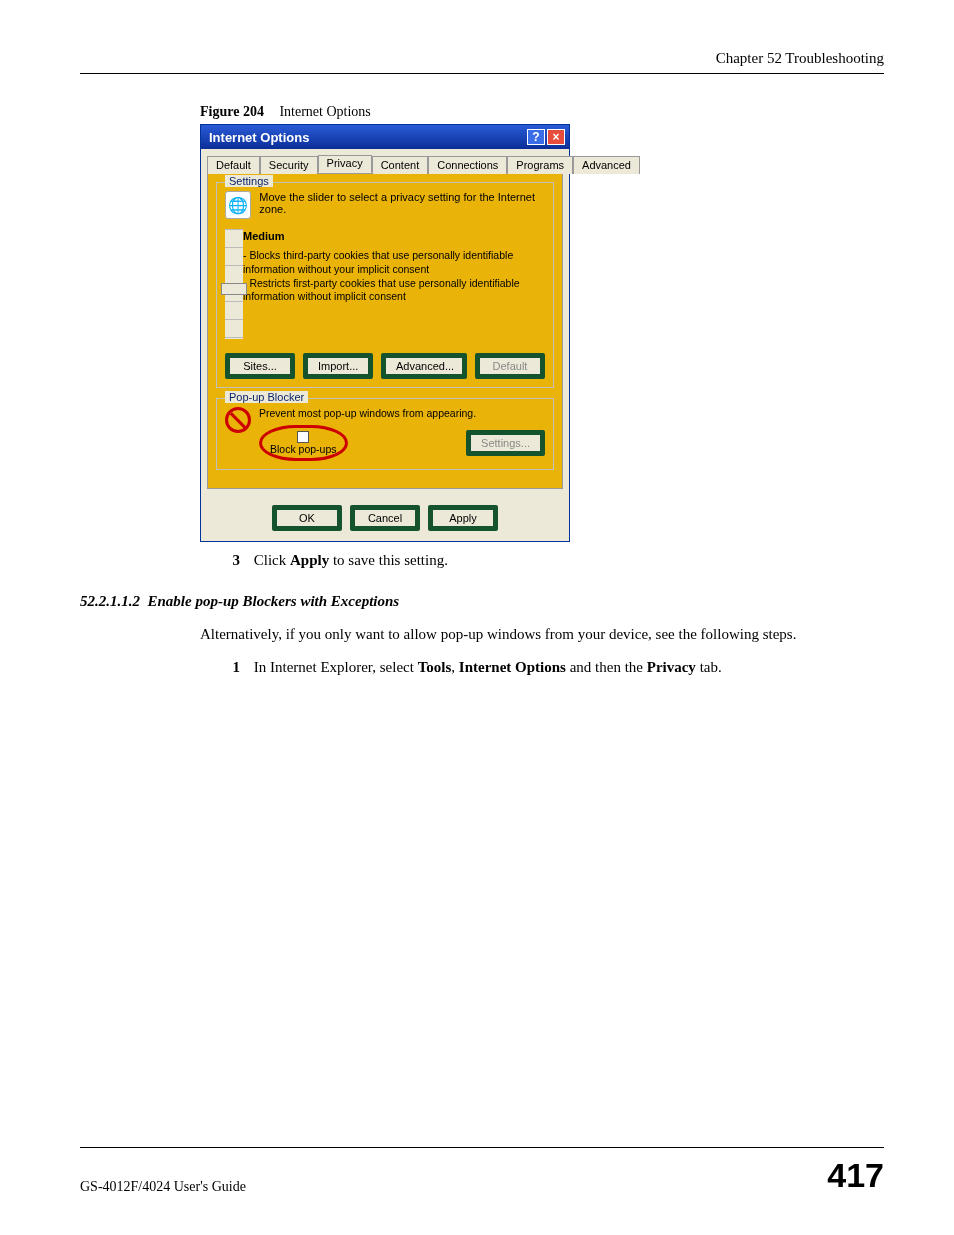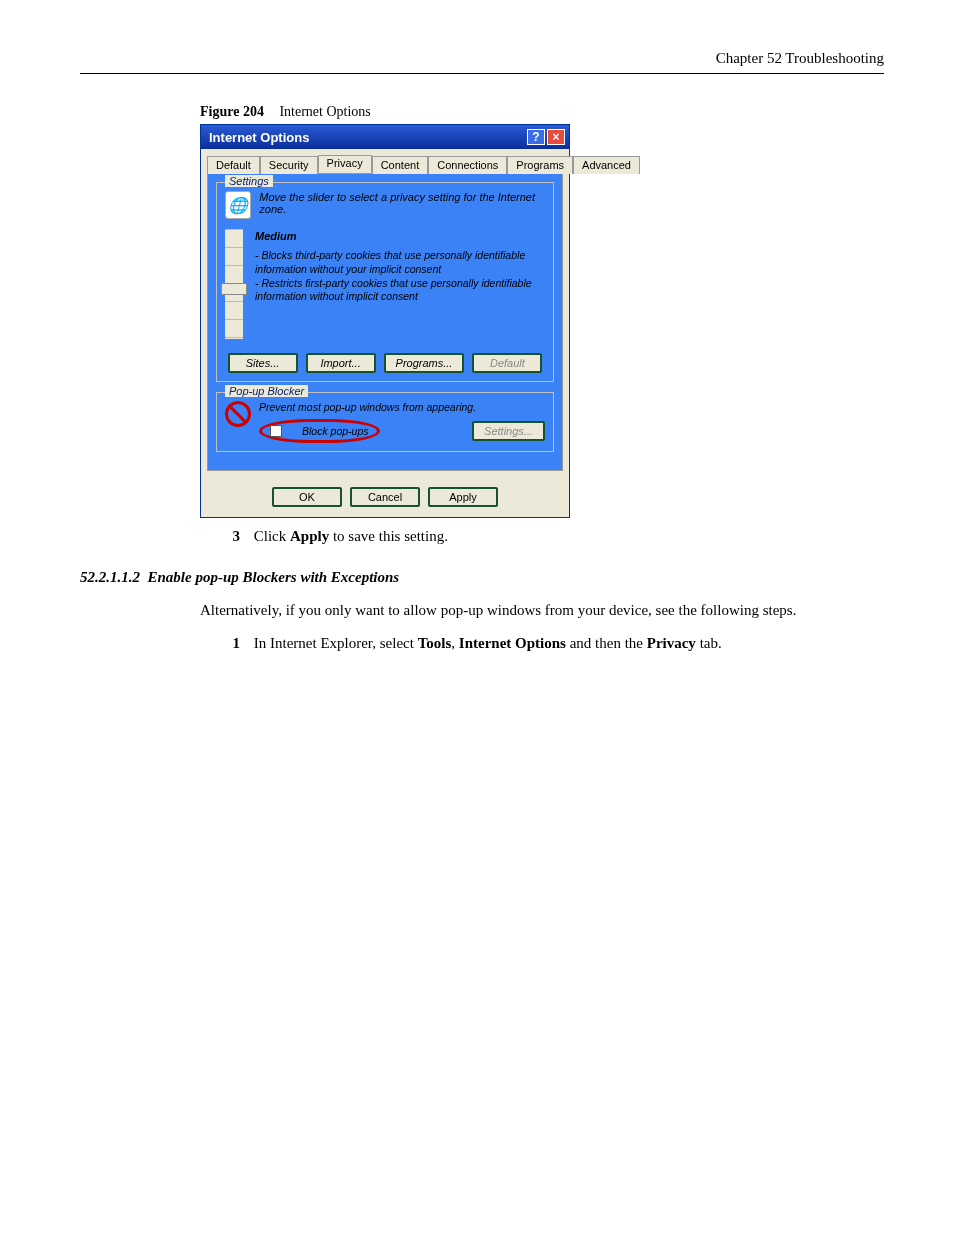--- a/index.html
+++ b/index.html
@@ -57,59 +57,59 @@
   .help-btn { background:#3a6ee8; }
   .close-btn { background:#e74c3c; }
 
   .tabs { display:flex; padding: 6px 6px 0 6px; gap:0; }
   .tab {
     border:1px solid #999; border-bottom:none; background:#ece9d8;
     padding:2px 8px; font-size:11px; position:relative; top:1px;
   }
   .tab.active { background:#ece9d8; border-bottom:1px solid #ece9d8; font-weight:normal; z-index:2; padding-top:1px; padding-bottom:3px; top:0;}
   .tab-panel {
-    margin:0 6px 6px 6px; border:1px solid #999; background:#3b82f6; padding:8px;font-style:italic;
+    margin:0 6px 6px 6px; border:1px solid #999; background:#eab308; padding:8px;
   }
 
   .fieldset {
     border:1px solid #c0c0c0; padding:8px; margin-bottom:10px; position:relative;
   }
   .fieldset-legend {
     position:absolute; top:-8px; left:8px; background:#ece9d8; padding:0 4px; color:#0a246a; font-size:11px;
   }
   .settings-top { display:flex; gap:8px; margin-bottom:10px; }
   .globe-icon {
     width:28px; height:28px; border:1px solid #aaa; border-radius:3px;
     display:flex;align-items:center;justify-content:center; font-size:16px; background:#fff;
   }
-  .slider-row { display:flex; gap:12px; }
+  .slider-row { display:flex; }
   .slider {
     width:18px; background: repeating-linear-gradient(#bbb,#bbb 1px,#ece9d8 1px,#ece9d8 18px);
     position:relative;
   }
   .slider-thumb {
     position:absolute; left:-4px; width:26px; height:12px; background:#ece9d8; border:1px solid #888; top:54px;
   }
   .slider-desc { flex:1; font-size:10.5px; line-height:1.3; }
   .slider-desc .level { font-weight:bold; display:block; margin-bottom:6px; font-size:11px;}
   .btn-row { display:flex; gap:8px; margin-top:14px; justify-content:center;}
   .winbtn {
-    background:#ece9d8; border:2px solid #14532d; padding:2px 10px; font-size:11px; min-width:70px; text-align:center;
+    background:#ece9d8; border:5px solid #14532d; padding:2px 10px; font-size:11px; min-width:70px; text-align:center;
     border-radius:2px;
   }
   .winbtn.disabled { color:#888; }
   .popup-row { display:flex; gap:8px; align-items:flex-start;}
   .stop-icon {
     width:26px;height:26px;border-radius:50%;border:3px solid #c00; display:flex;align-items:center;justify-content:center;
     color:#c00; font-weight:bold; transform:rotate(0deg);
   }
   .stop-icon::after{content:"";position:absolute;width:20px;height:3px;background:#c00;transform:rotate(45deg);}
   .popup-desc { flex:1; font-size:10.5px; }
   .popup-bottom { display:flex; justify-content:space-between; align-items:center; margin-top:6px;}
-  .checkbox-wrap { display:flex; align-items:center; gap:20px;}
+  .checkbox-wrap { display:flex; align-items:center; gap:0;flex-direction:column;}
   .fake-check { width:12px;height:12px;border:1px solid #555;background:#fff;}
   .red-circle { border:3px solid #c00; border-radius:50%/60%; padding:3px 8px; display:inline-flex; align-items:center; gap:4px;}
   .dialog-btns { display:flex; gap:8px; justify-content:center; padding:10px;}
 
   
   .step-list { margin:10px 0 24px 140px; font-size:15px; }
   .step-num { font-weight:bold; display:inline-block; width:20px; text-align:right; margin-right:10px;}
   .section-num { font-style:italic; font-weight:bold; font-size:15px; margin:16px 0 14px 0;}
   .para { margin-left:120px; font-size:15px; line-height:1.4; margin-bottom:14px;}
   b.ui { font-weight:bold; }
@@ -165,21 +165,21 @@
           </div>
           <div class="slider-desc">
             <span class="level">Medium</span>
             <div>- Blocks third-party cookies that use personally identifiable information without your implicit consent</div>
             <div>- Restricts first-party cookies that use personally identifiable information without implicit consent</div>
           </div>
         </div>
         <div class="btn-row">
           <div class="winbtn">Sites...</div>
           <div class="winbtn">Import...</div>
-          <div class="winbtn">Programs...</div>
+          <div class="winbtn">Advanced...</div>
           <div class="winbtn disabled">Default</div>
         </div>
       </div>
 
       <div class="fieldset">
         <span class="fieldset-legend">Pop-up Blocker</span>
         <div class="popup-row">
           <div class="stop-icon" style="position:relative;"></div>
           <div class="popup-desc">
             <div>Prevent most pop-up windows from appearing.</div>
@@ -215,13 +215,17 @@
 
   <div class="para">Alternatively, if you only want to allow pop-up windows from your device, see the following steps.</div>
 
   <div class="step-list" style="margin-top:0;">
     <div style="margin-bottom:13px;">
       <span class="step-num">1</span>
       <span>In Internet Explorer, select </span><b class="ui">Tools</b><span>, </span><b class="ui">Internet Options</b><span> and then the </span><b class="ui">Privacy</b><span> tab.</span>
     </div>
   </div>
 
+  <div class="footer">
+    <span class="footer-guide">GS-4012F/4024 User's Guide</span>
+    <span class="footer-page">417</span>
+  </div>
 </div>
 
 </body></html>

